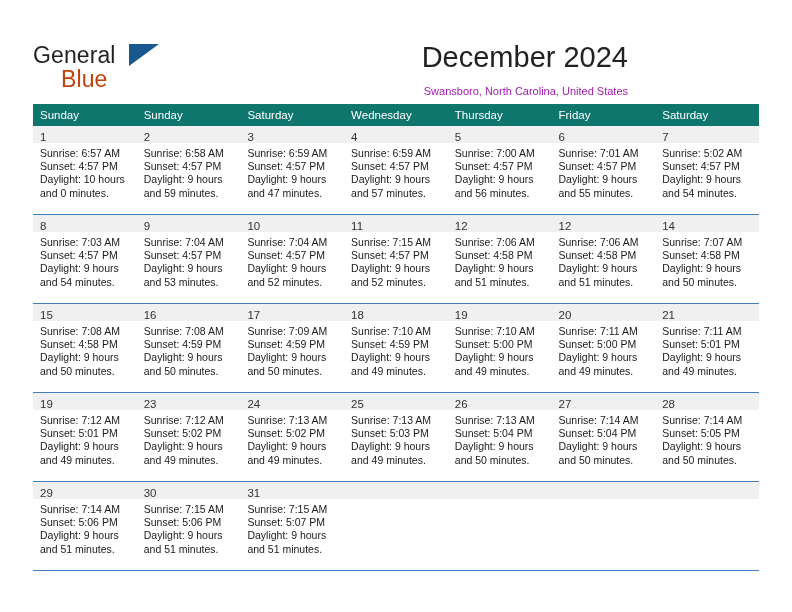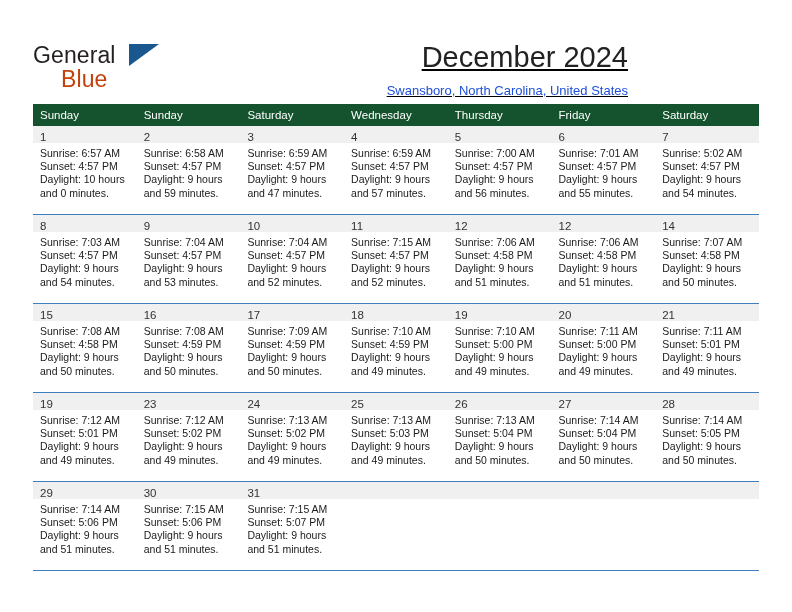--- a/index.html
+++ b/index.html
@@ -64,48 +64,47 @@
     height: 0;
     border-left: 30px solid #19588f;
     border-bottom: 22px solid transparent;
   }
 
   .title-block {
     position: absolute;
     right: 36px;
     top: 28px;
     text-align: right;
-    text-decoration: underline;
   }
   .month-title {
     font-size: 29px;
     line-height: 34px;
     color: #222222;
     font-weight: normal;
     white-space: nowrap;
   }
   .location {
     margin-top: 8px;
-    font-size: 13px;
+    font-size: 11px;
     line-height: 18px;
-    color: #1d4ed8;
+    color: #a21caf;
     white-space: nowrap;
   }
 
   
   .calendar {
     position: absolute;
     left: 33px;
     top: 104px;
     width: 726px;
     border-collapse: collapse;
     table-layout: fixed;
   }
   .calendar th {
-    background: #14532d;
+    background: #0f766e;
     color: #ffffff;
     font-size: 11.5px;
     font-weight: normal;
     text-align: left;
     padding: 5px 0 5px 7px;
     height: 12px;
     border: none;
   }
   .calendar td {
     vertical-align: top;

